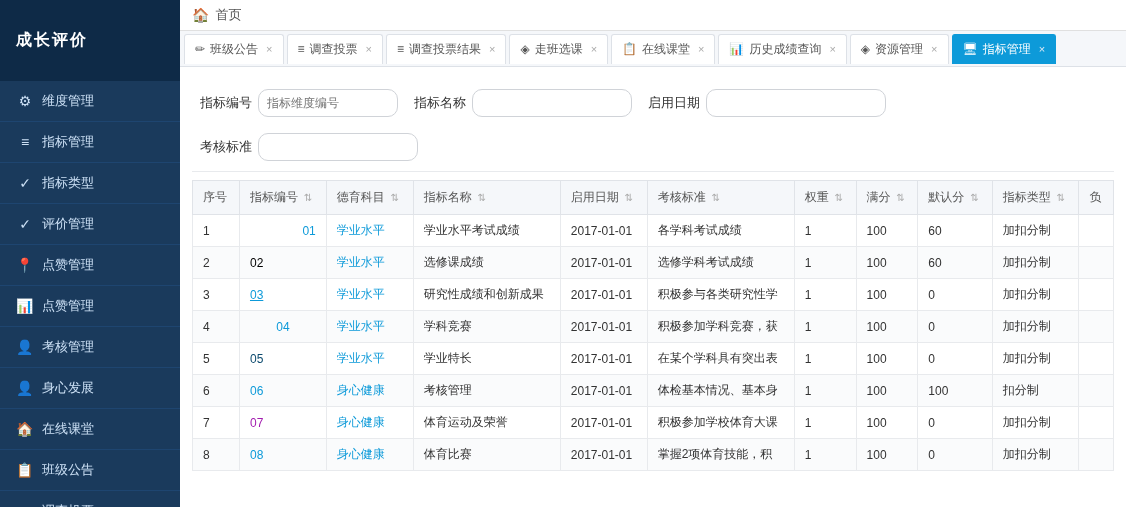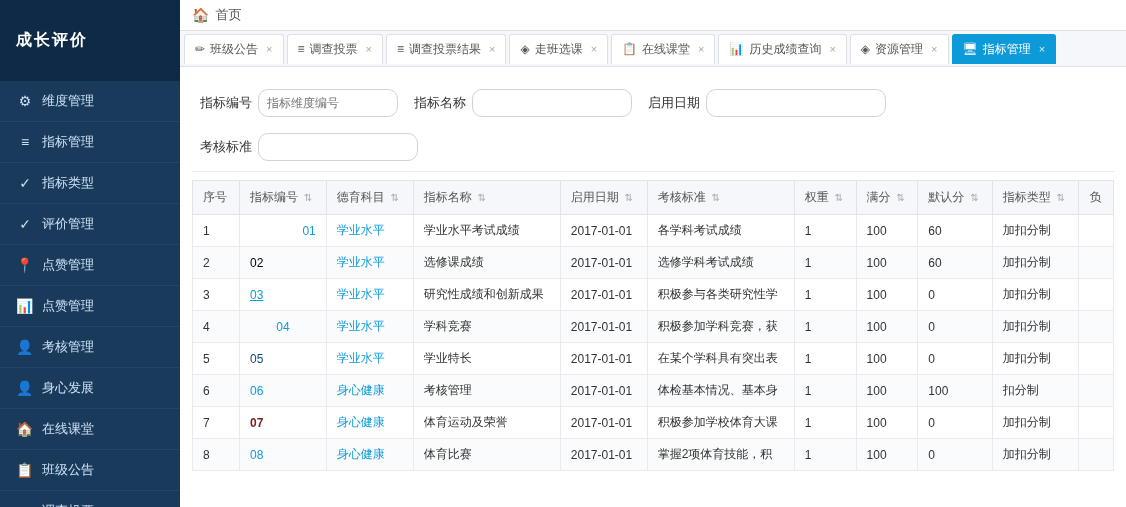--- a/index.html
+++ b/index.html
@@ -390,21 +390,21 @@
             <td>2017-01-01</td>
             <td>体检基本情况、基本身</td>
             <td>1</td>
             <td>100</td>
             <td>100</td>
             <td>扣分制</td>
             <td></td>
           </tr>
           <tr>
             <td>7</td>
-            <td style="color: #7f1d1d; font-weight: bold;">07</td>
+            <td style="color: #a21caf;">07</td>
             <td style="color: rgb(13, 154, 217);">身心健康</td>
             <td>体育运动及荣誉</td>
             <td>2017-01-01</td>
             <td>积极参加学校体育大课</td>
             <td>1</td>
             <td>100</td>
             <td>0</td>
             <td>加扣分制</td>
             <td></td>
           </tr>

